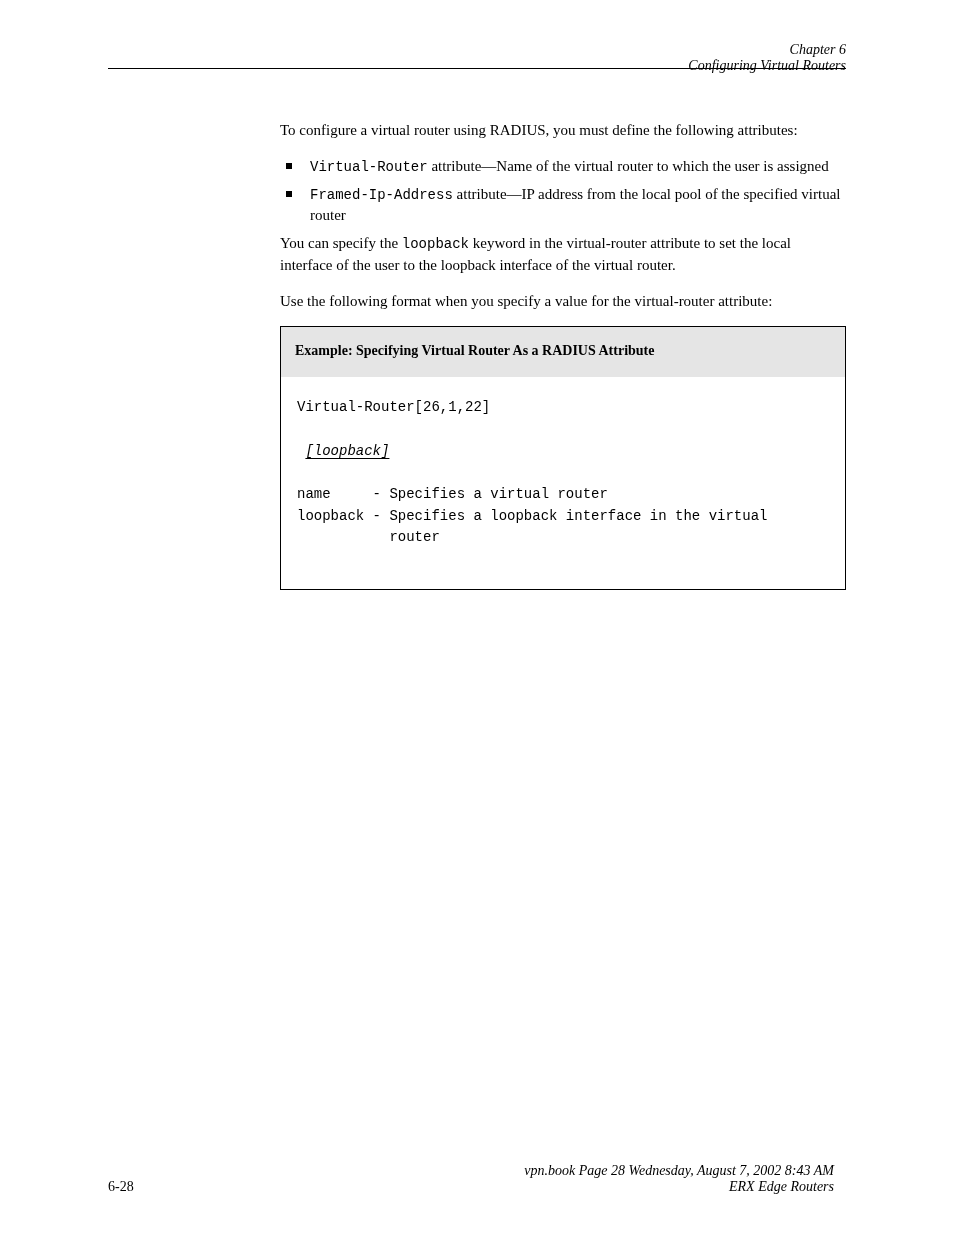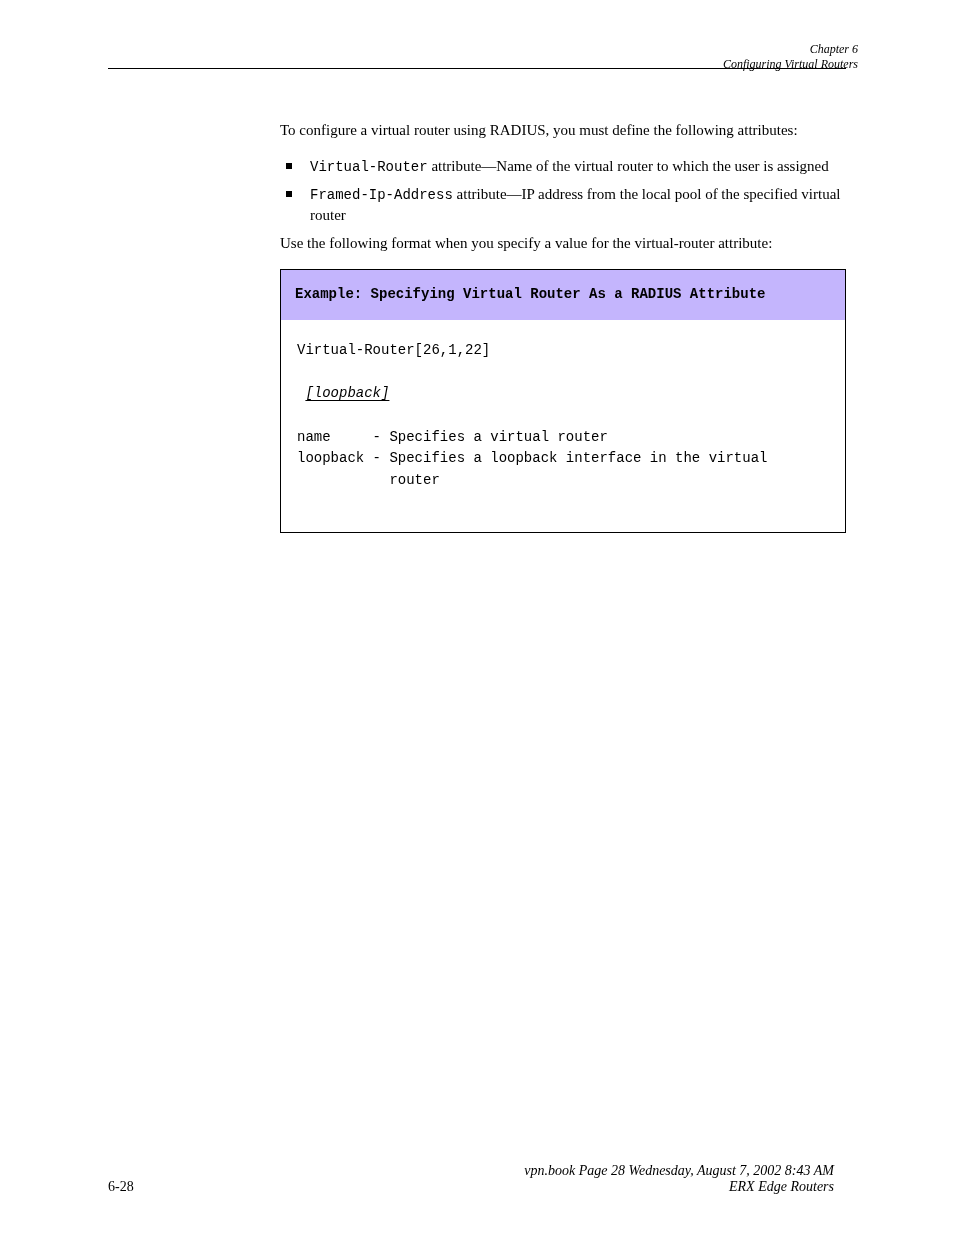--- a/index.html
+++ b/index.html
@@ -12,22 +12,22 @@
   }
   .page {
     width: 954px;
     height: 1235px;
     position: relative;
     box-sizing: border-box;
   }
   .header-right {
     position: absolute;
     top: 42px;
-    right: 96px;
-    font-size: 12px;
+    right: 108px;
+    font-size: 14px;
     font-style: italic;
     text-align: right;
   }
   .hr-top {
     position: absolute;
     top: 68px;
     left: 108px;
     right: 108px;
     border-top: 1px solid #000;
   }
@@ -67,23 +67,23 @@
     font-family: "Courier New", Courier, monospace;
     font-size: 14px;
   }
   
   .example-box {
     border: 1px solid #000;
     margin-top: 6px;
     margin-bottom: 20px;
   }
   .example-title {
-    background: #c4b5fd;
+    background: #e5e5e5;
     padding: 16px 14px 18px 14px;
-    font-family: Liberation Mono, monospace;
+    font-family: Liberation Serif, serif;
     font-size: 14px;
     font-weight: 700;
   }
   .example-code {
     padding: 20px 16px 40px 16px;
   }
   .example-code .code-line {
     font-family: "Courier New", Courier, monospace;
     font-size: 14px;
     line-height: 1.55;
@@ -129,20 +129,23 @@
 
     <ul class="bullets">
       <li>
         <span class="mono">Virtual-Router</span><span> attribute—Name of the virtual router to which the user is assigned</span>
       </li>
       <li>
         <span class="mono">Framed-Ip-Address</span><span> attribute—IP address from the local pool of the specified virtual router</span>
       </li>
     </ul>
 
+    <p class="para">
+      <span>You can specify the </span><span class="mono">loopback</span><span> keyword in the virtual-router attribute to set the local interface of the user to the loopback interface of the virtual router.</span>
+    </p>
 
     <p class="para">Use the following format when you specify a value for the virtual-router attribute:</p>
 
     <div class="example-box">
       <div class="example-title">Example: Specifying Virtual Router As a RADIUS Attribute</div>
       <div class="example-code" id="example-code">
           <span class="code-line">Virtual-Router[26,1,22]</span>
           <span class="code-line">&nbsp;</span>
           <span class="code-line"><span class="uline"><name></name></span> <span class="uline">[loopback]</span></span>
           <span class="code-line">&nbsp;</span>

